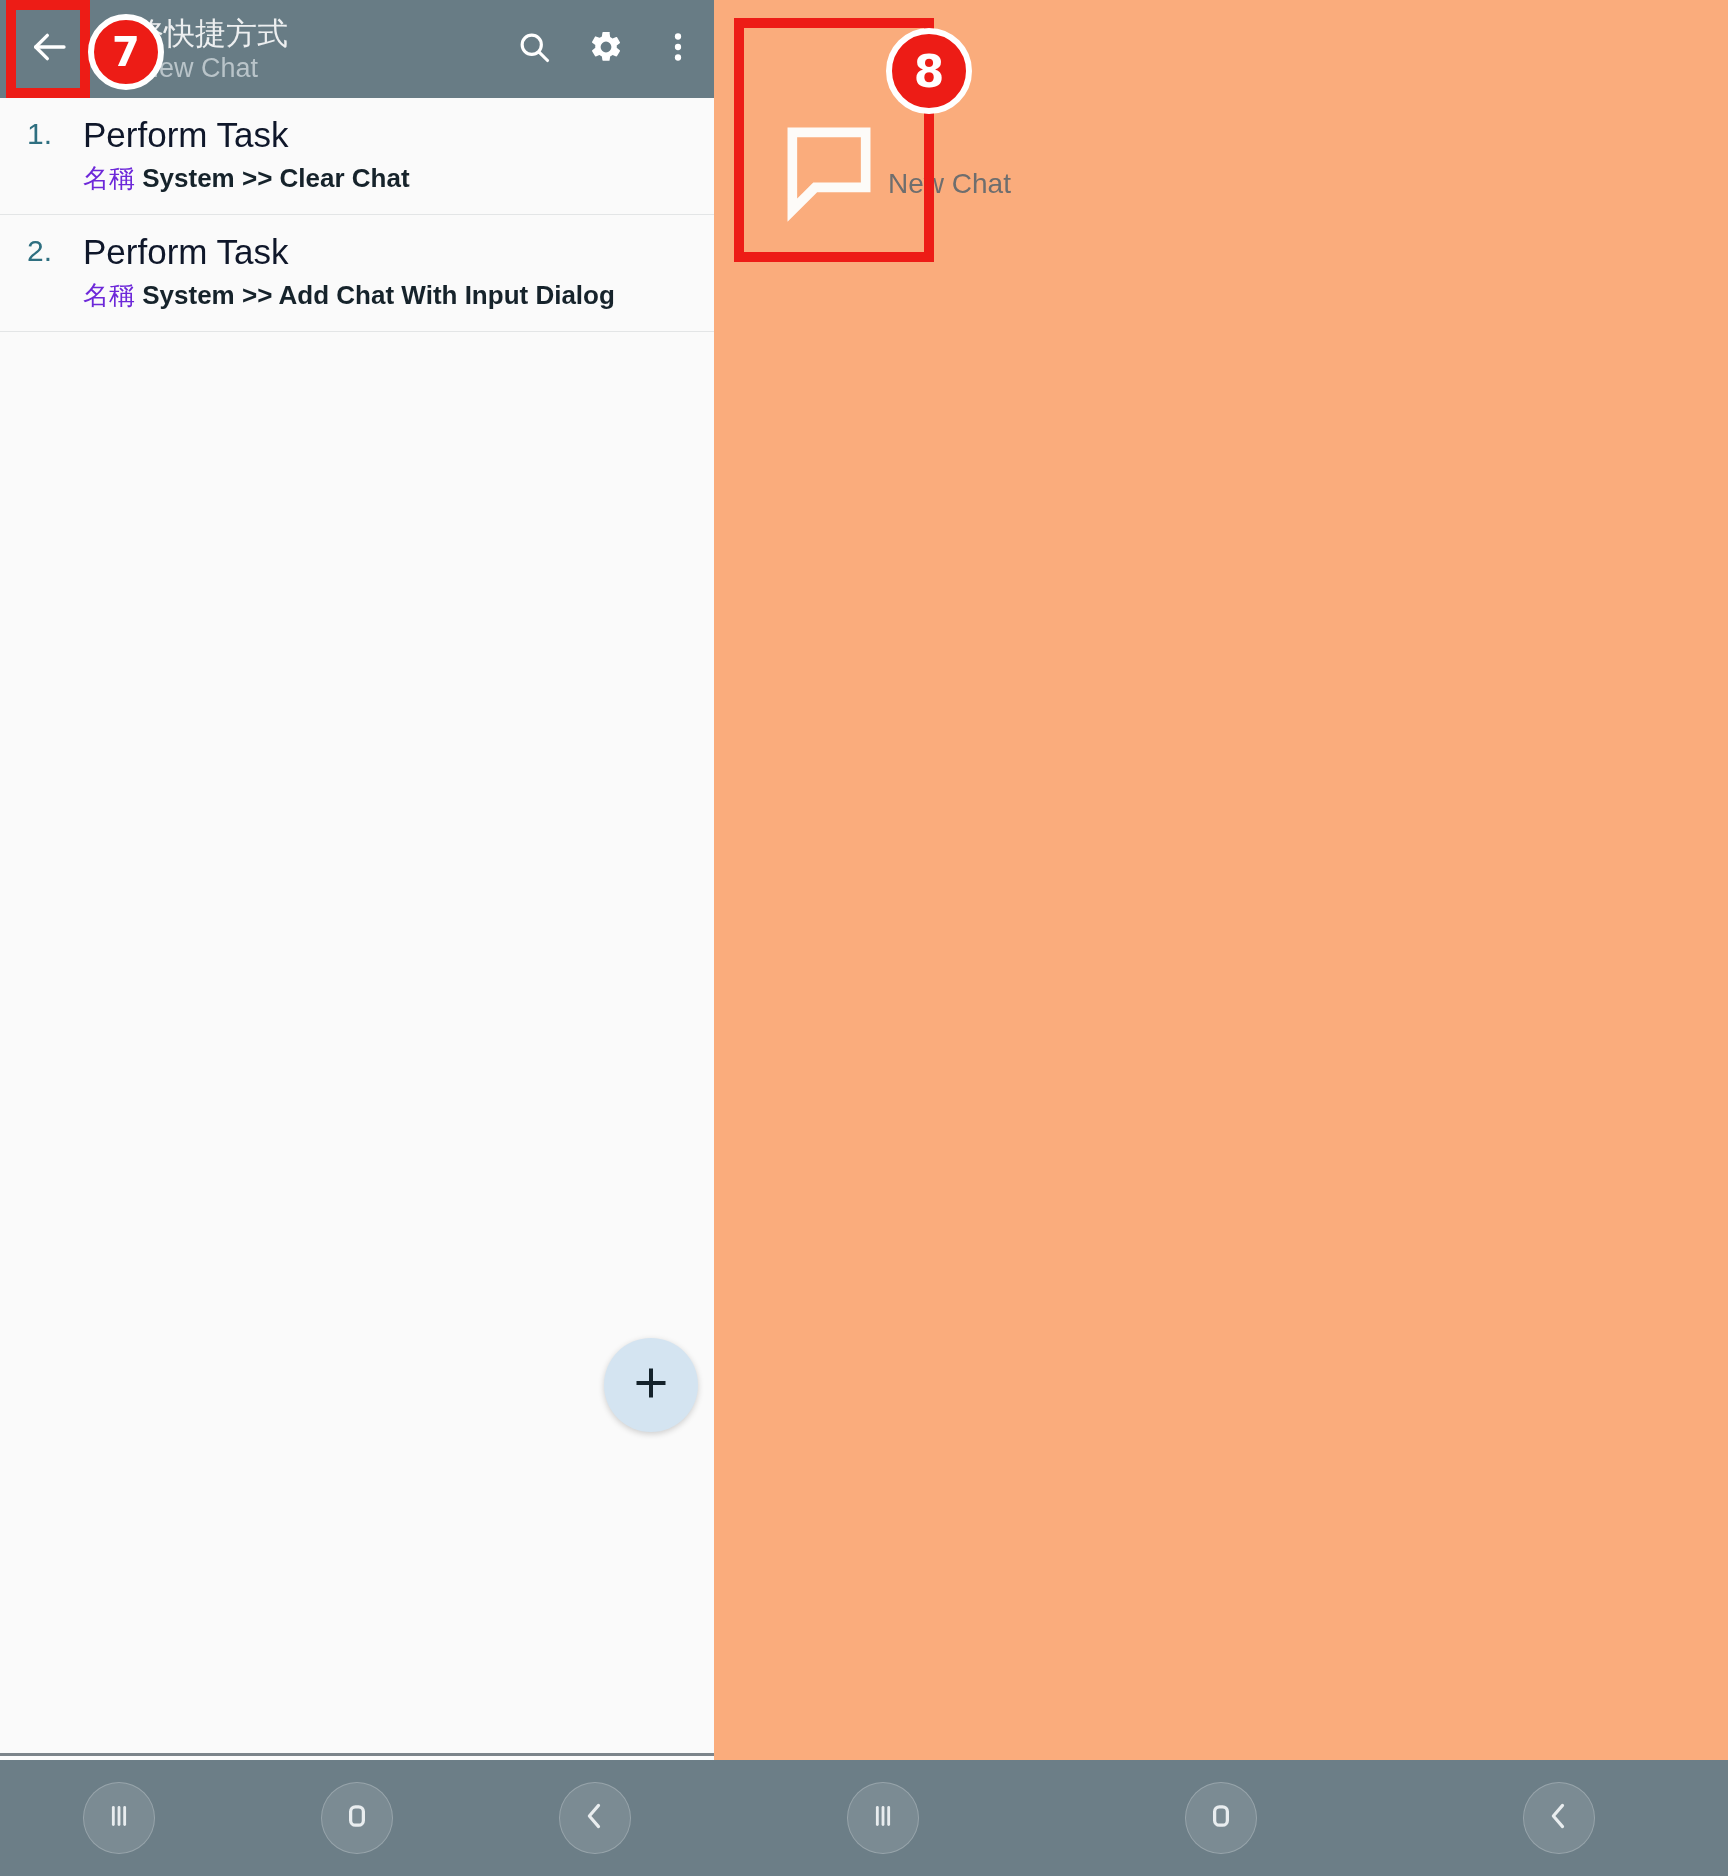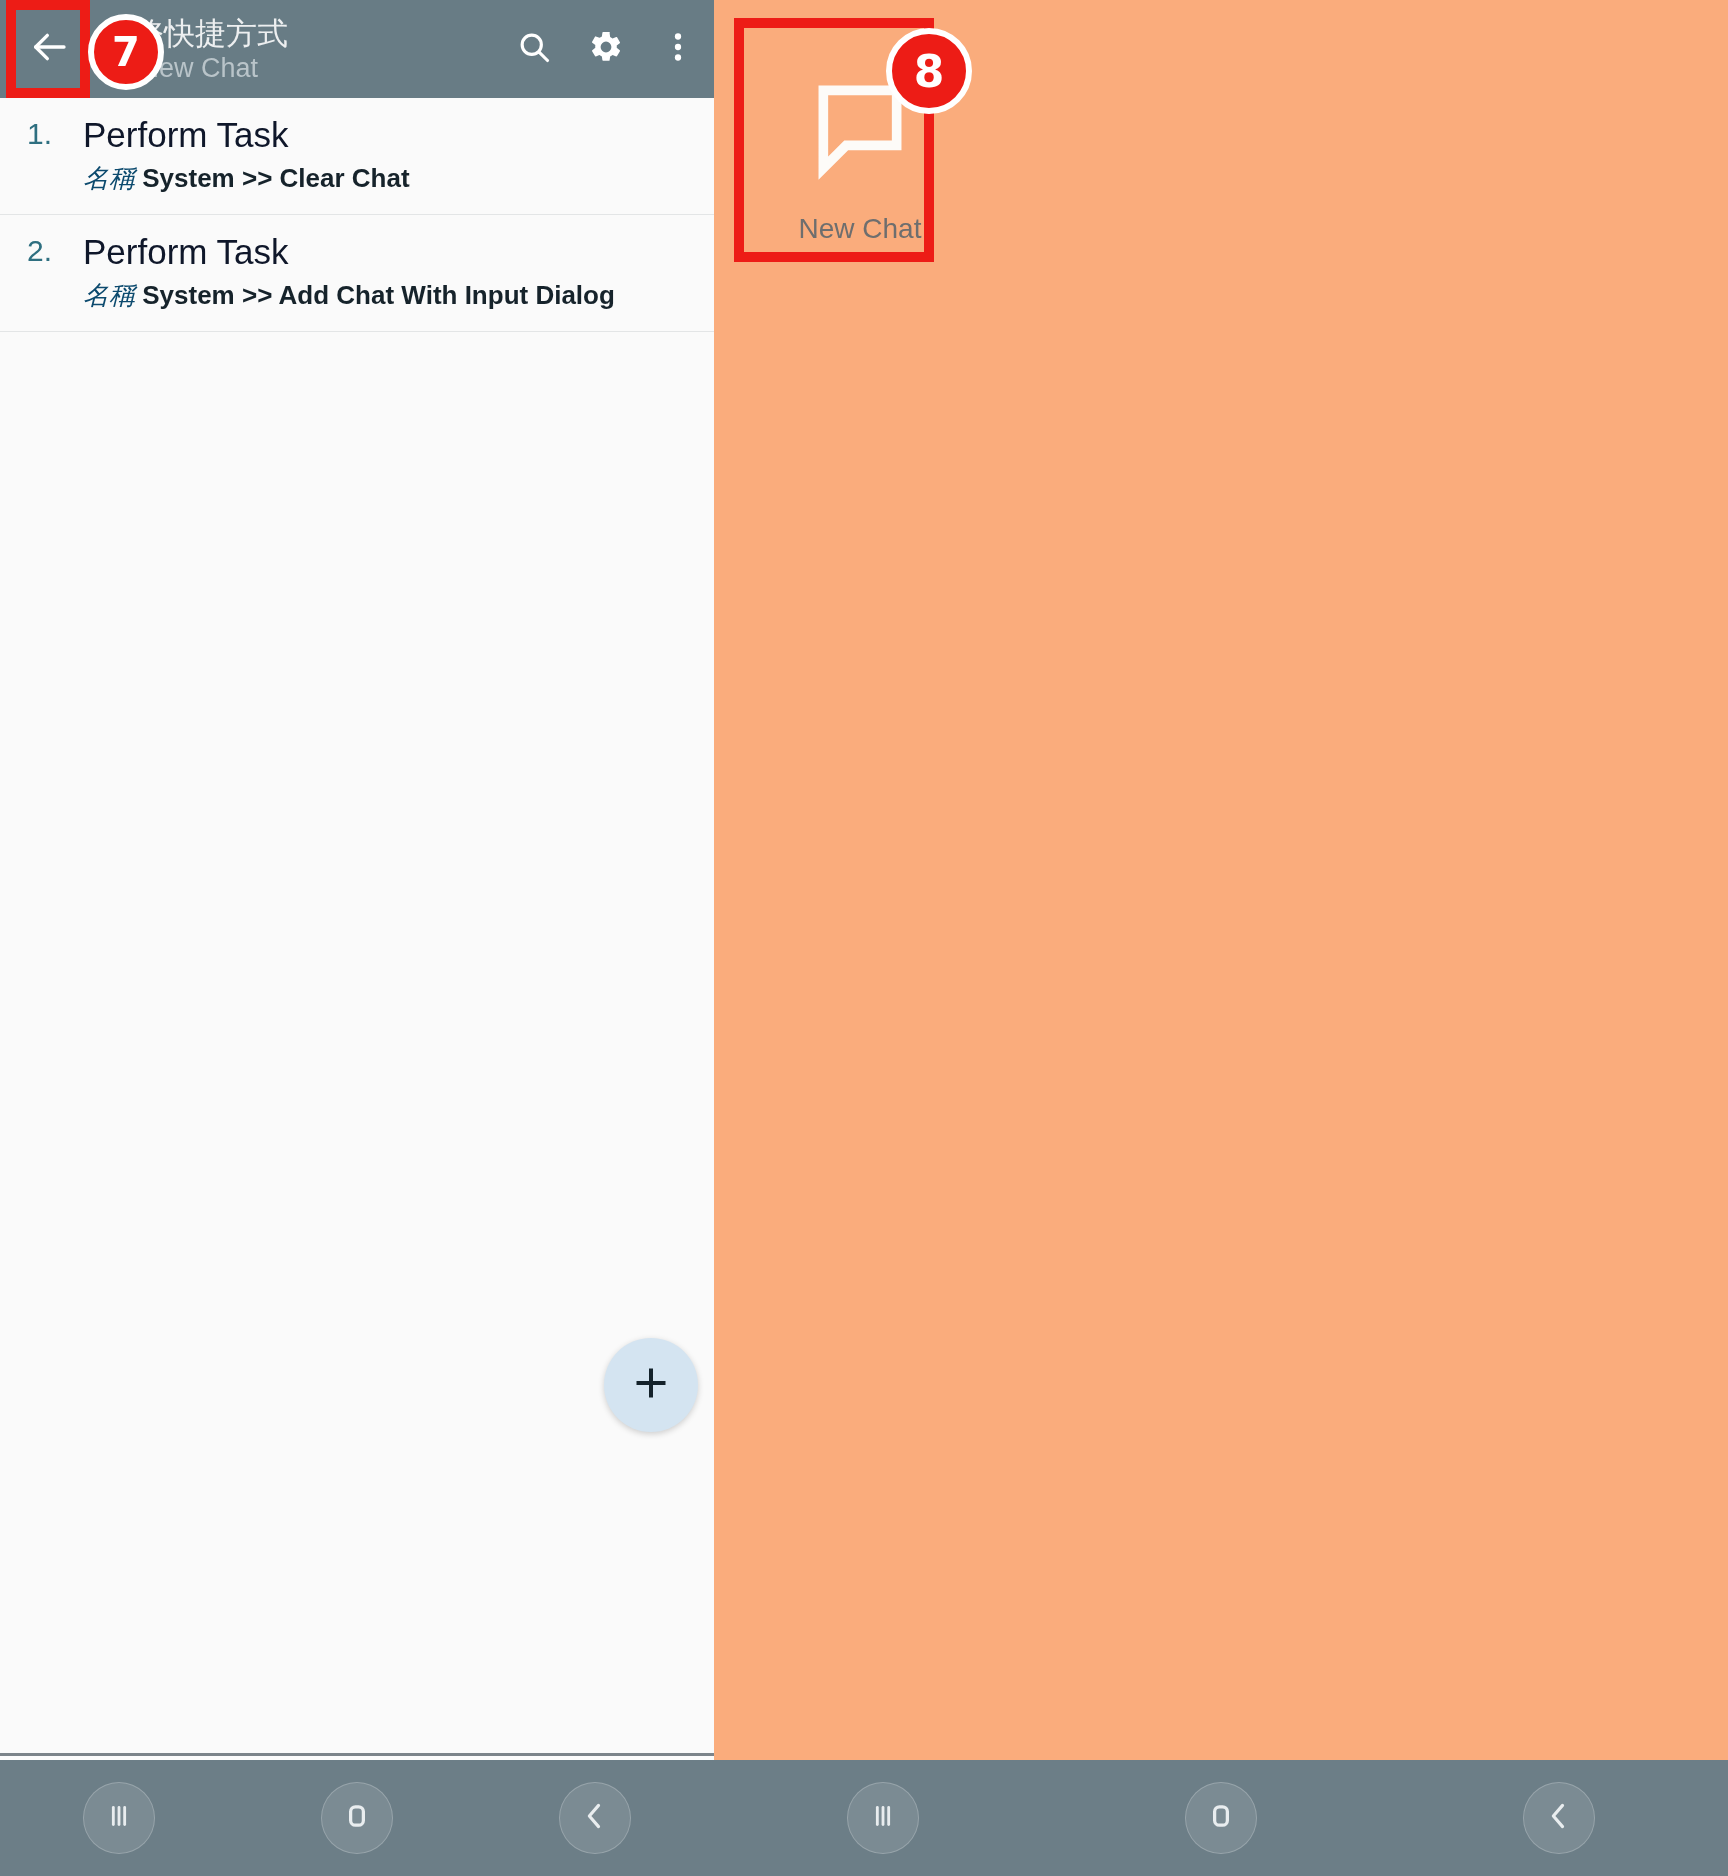--- a/index.html
+++ b/index.html
@@ -57,21 +57,21 @@
   .action-row .num{
     position:absolute; left:27px; top:17px;
     color:#2E6F80; font-size:30px; line-height:38px; font-weight:400;
   }
   .action-row .aname{
     margin-left:83px; color:#0f172a; font-size:35px; line-height:46px; font-weight:400;
   }
   .action-row .asub{
     margin-left:83px; font-size:26px; line-height:40px; color:#16232B;
   }
-  .action-row .asub .lbl{ font-style:italic; font-weight:400; color:#0c4a6e; }
+  .action-row .asub .lbl{ font-weight:400; color:#6d28d9; }
   .action-row .asub .val{ font-weight:bold; color:#16232B;margin-top:44px; }
 
   
   #bottom-sep{
     position:absolute; left:0; bottom:120px; width:714px; height:3px; background:#7C848A;
   }
   #bottom-bar{
     position:absolute; left:0; bottom:0; width:714px; height:120px;
     background:#FBFBFB; display:flex; align-items:center; justify-content:center;
   }
@@ -86,21 +86,21 @@
   }
   #fab svg{ width:40px; height:40px; }
 
   
   #right-pane{
     position:absolute; left:714px; top:0; width:1014px; height:1876px;
     background:#FAAC7C; overflow:hidden;
   }
   #shortcut{
     position:absolute; left:56px; top:50px; width:180px; height:220px;
-    display:flex; flex-direction:column; align-items:center; justify-content:flex-start;
+    display:flex; align-items:center; justify-content:flex-start;
     padding-top:22px;
   }
   #shortcut svg{ width:118px; height:110px; }
   #shortcut-label{
     margin-top:26px; color:#6E6E6E; font-size:28px; line-height:34px;
     text-align:center; white-space:nowrap;
   }
 
   
   .navbar{

